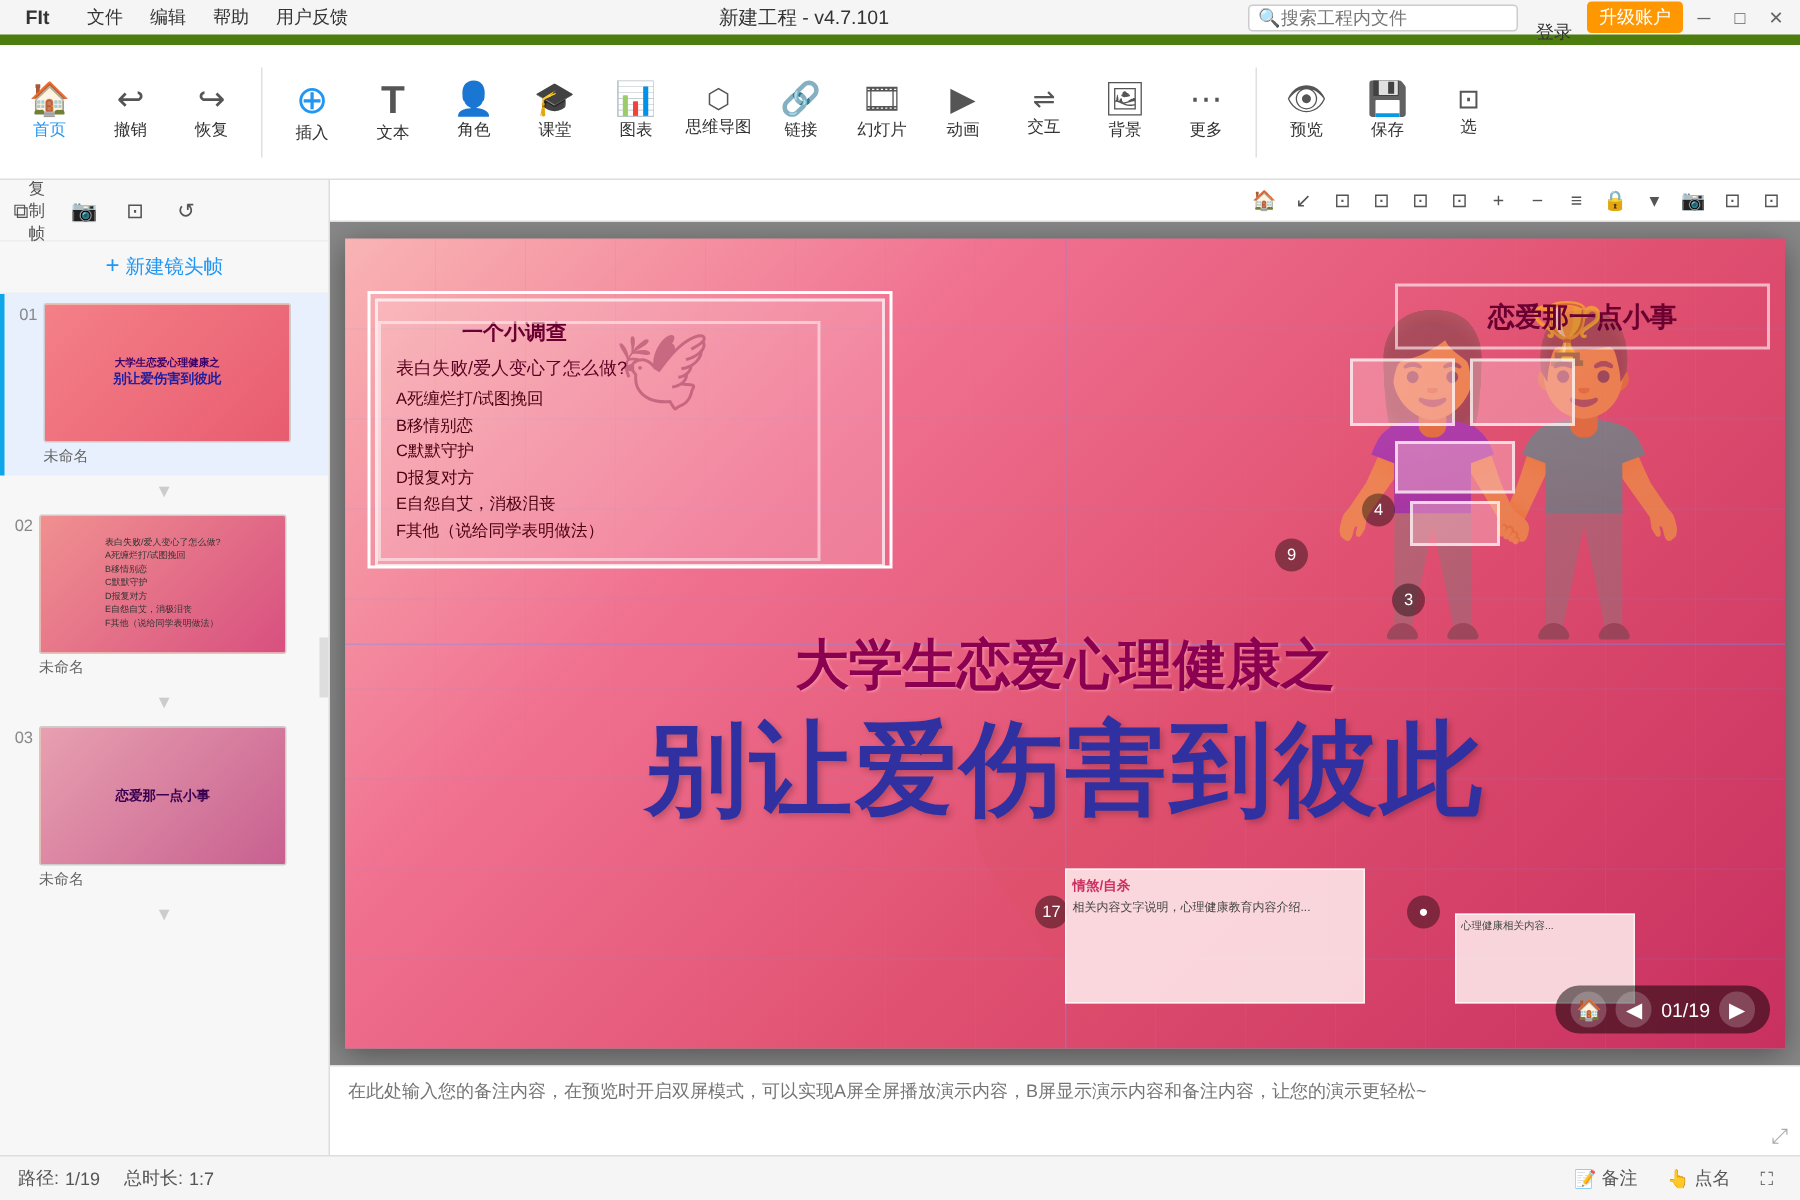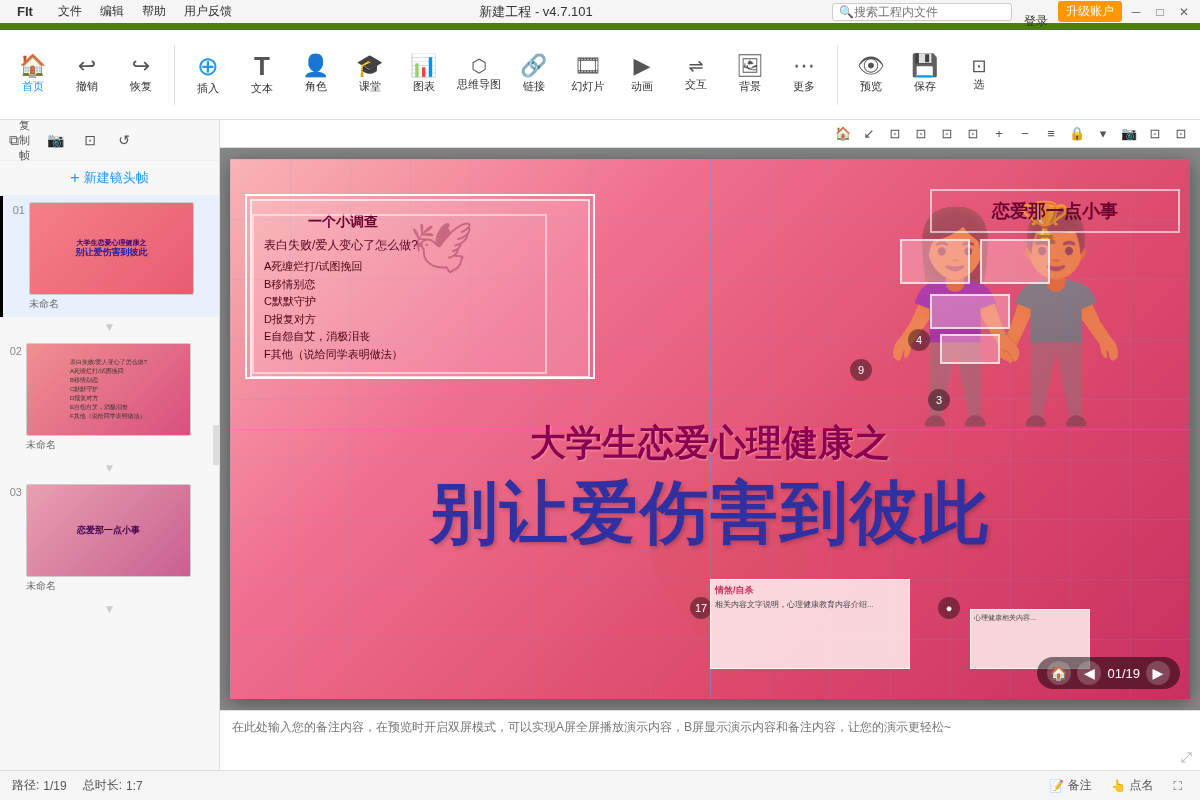--- a/index.html
+++ b/index.html
@@ -41,21 +41,21 @@
       width: 220px; min-width: 220px; background: #f7f7f7; border-right: 1px solid #ddd;
       display: flex; flex-direction: column; overflow: hidden;
     }
     .sidebar-toolbar { display: flex; align-items: center; padding: 6px 8px; gap: 6px; border-bottom: 1px solid #eee; }
     .sidebar-tool-btn { width: 28px; height: 28px; display: flex; align-items: center; justify-content: center; font-size: 14px; color: #555; cursor: pointer; border: 1px solid transparent; border-radius: 3px; }
     .sidebar-new-frame { display: flex; align-items: center; justify-content: center; gap: 4px; padding: 8px; cursor: pointer; color: #2196F3; font-size: 13px; border-bottom: 1px solid #eee; }
     .sidebar-scroll { overflow-y: auto; flex: 1; }
 
     
     .slide-item { display: flex; align-items: flex-start; padding: 6px 4px; gap: 4px; cursor: pointer; }
-    .slide-item.active { background: #e8f0fe; border-left: 3px solid #000000; }
+    .slide-item.active { background: #e8f0fe; border-left: 3px solid #0ea5e9; }
     .slide-num { font-size: 11px; color: #888; min-width: 18px; text-align: right; padding-top: 2px; }
     .slide-thumb { width: 165px; height: 93px; border: 1px solid #ccc; border-radius: 2px; overflow: hidden; position: relative; background: #fca; }
     .slide-thumb-label { font-size: 10px; color: #666; margin-top: 2px; text-align: left; width: 165px; }
 
     
     .thumb-content { width: 100%; height: 100%; display: flex; flex-direction: column; align-items: center; justify-content: center; background: linear-gradient(135deg, #f48088 0%, #e85c70 50%, #c94070 100%); position: relative; overflow: hidden; }
 
     
     #canvas-wrapper {
       flex: 1; background: #888; position: relative; overflow: hidden; display: flex; flex-direction: column;

